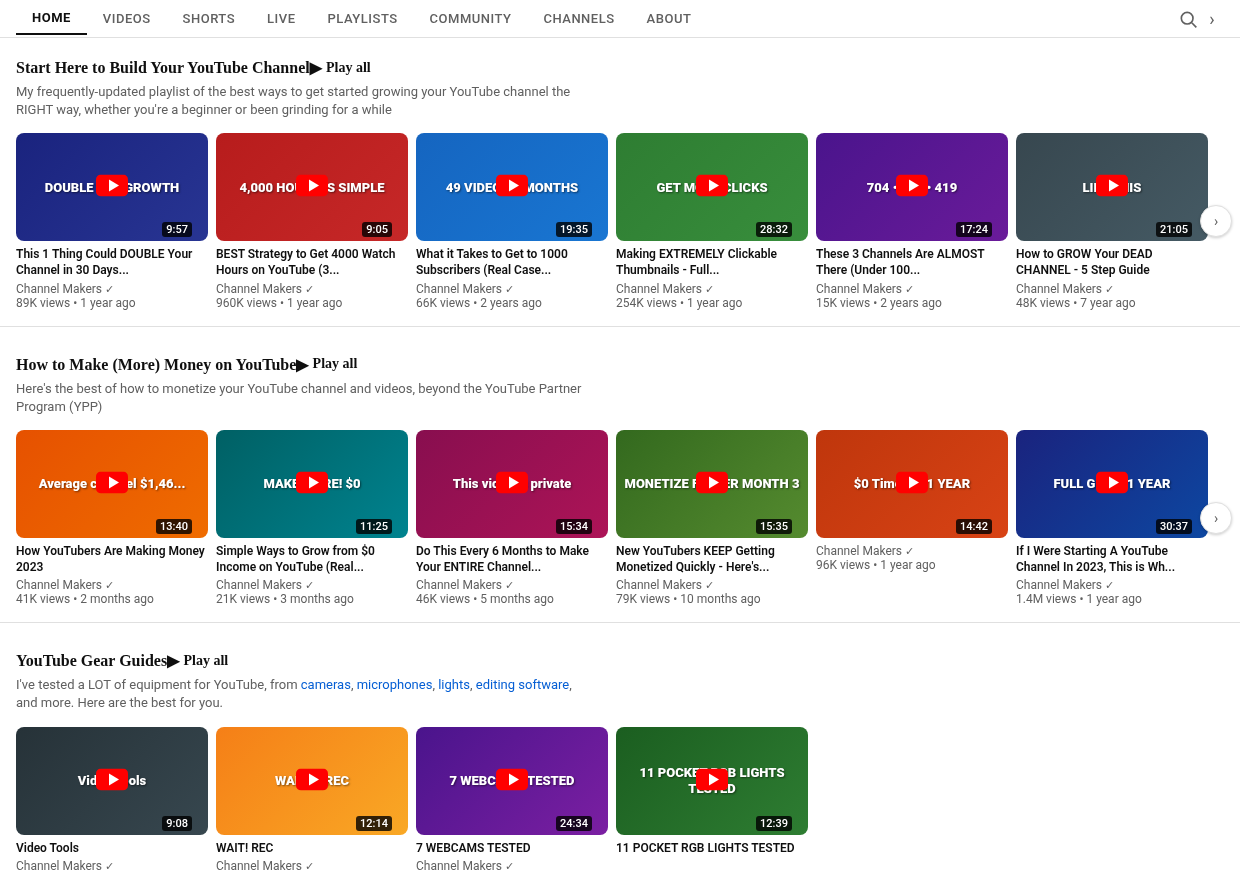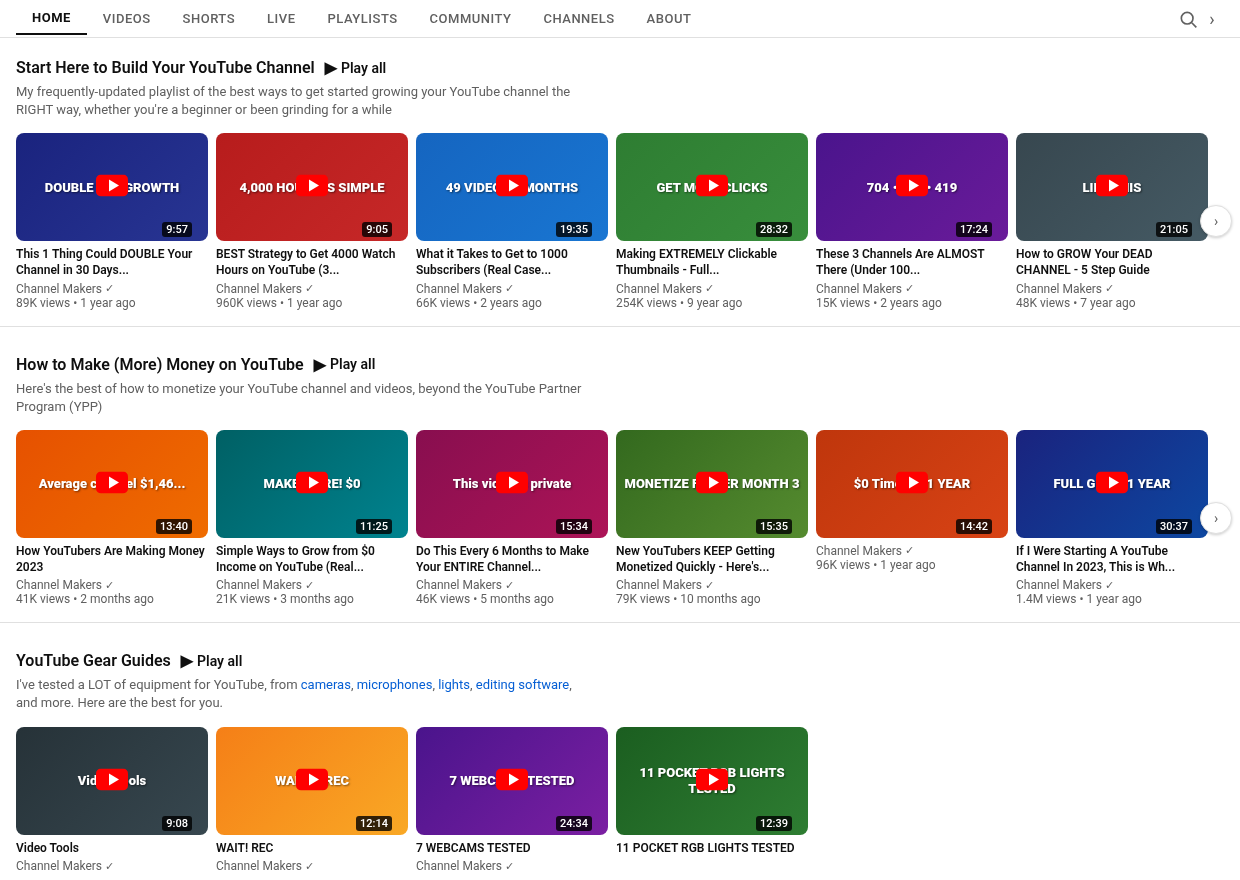--- a/index.html
+++ b/index.html
@@ -8,41 +8,41 @@
     
     .nav { display: flex; align-items: center; border-bottom: 1px solid #e0e0e0; padding: 0 16px; height: 38px; }
     .nav-item { padding: 0 16px; height: 32px; display: flex; align-items: center; font-size: 13px; font-weight: 500; color: #606060; cursor: pointer; letter-spacing: 0.5px; text-transform: uppercase; }
     .nav-item.active { color: #0f0f0f; border-bottom: 2px solid #0f0f0f; font-weight: 700; }
     .nav-spacer { flex: 1; }
     .nav-icon { width: 24px; height: 24px; cursor: pointer; display: flex; align-items: center; justify-content: center; color: #606060; }
     .nav-chevron { width: 24px; height: 24px; cursor: pointer; display: flex; align-items: center; justify-content: center; color: #606060; font-size: 18px; }
 
     
     .section { padding: 20px 16px 8px 16px; }
-    .section-header { display: flex; align-items: flex-start; gap: 10px; margin-bottom: 6px; }
+    .section-header { display: flex; align-items: flex-end; margin-bottom: 6px; font-family: Liberation Serif, serif; }
     .section-title { font-size: 16px; font-weight: 600; }
     .play-all { display: flex; align-items: center; gap: 4px; font-size: 14px; font-weight: 600; cursor: pointer; }
     .play-icon { font-size: 16px; }
     .section-desc { font-size: 13px; color: #606060; line-height: 1.4; margin-bottom: 14px; max-width: 580px; }
     .section-desc a { color: #065fd4; text-decoration: none; }
 
     
     .video-row-wrapper { position: relative; }
     .video-row { display: flex; gap: 8px; overflow: hidden; }
     .chevron-right { position: absolute; right: -8px; top: 50%; transform: translateY(-50%); width: 32px; height: 32px; background: #fff; border: 1px solid #e0e0e0; border-radius: 50%; display: flex; align-items: center; justify-content: center; cursor: pointer; font-size: 14px; color: #606060; box-shadow: 0 1px 3px rgba(0,0,0,0.2); z-index: 2; }
 
     
     .video-card { width: 192px; flex-shrink: 0; cursor: pointer; }
     .thumb { position: relative; width: 192px; height: 108px; background: #e0e0e0; border-radius: 8px; overflow: hidden; }
     .thumb-bg { width: 100%; height: 100%; display: flex; align-items: center; justify-content: center; }
     .duration { position: absolute; bottom: 4px; right: 16px; background: rgba(0,0,0,0.8); color: #fff; font-size: 11px; padding: 1px 4px; border-radius: 3px; font-weight: 500; }
     .yt-play { position: absolute; top: 50%; left: 50%; transform: translate(-50%, -50%); }
     .video-info { padding: 6px 0 0 0; }
     .video-title { font-size: 12px; font-weight: 600; line-height: 1.3; margin-bottom: 3px; display: -webkit-box; -webkit-line-clamp: 2; -webkit-box-orient: vertical; overflow: hidden; }
-    .channel-name { font-size: 12px; color: #606060; display: flex; align-items: center; gap: 3px; }
+    .channel-name { font-size: 12px; color: #606060; display: flex; align-items: flex-end; gap: 3px; }
     .verified { color: #606060; font-size: 11px; }
     .meta { font-size: 12px; color: #606060; }
 
     
     .t1 { background: linear-gradient(135deg, #1a237e 0%, #283593 100%); }
     .t2 { background: linear-gradient(135deg, #b71c1c 0%, #c62828 100%); }
     .t3 { background: linear-gradient(135deg, #1565c0 0%, #1976d2 100%); }
     .t4 { background: linear-gradient(135deg, #2e7d32 0%, #388e3c 100%); }
     .t5 { background: linear-gradient(135deg, #4a148c 0%, #6a1b9a 100%); }
     .t6 { background: linear-gradient(135deg, #37474f 0%, #455a64 100%); }
@@ -167,21 +167,21 @@
                   <polygon points="13,5 13,17 23,11" fill="white"></polygon>
                 </svg></div>
               <div class="duration">28:32</div>
             </div>
             <div class="video-info">
               <div class="video-title">Making EXTREMELY Clickable Thumbnails - Full...</div>
               <div class="channel-name">
                 <span>Channel Makers</span>
                 <span class="verified">✓</span>
               </div>
-              <div class="meta">254K views • 9 year ago</div>
+              <div class="meta">254K views • 1 year ago</div>
             </div>
           </div>
           <div class="video-card">
             <div class="thumb">
               <div class="thumb-bg t5">
                 <div class="thumb-label">704 • 295 • 419</div>
               </div>
               <div class="yt-play"><svg width="32" height="22" viewBox="0 0 32 22">
                   <rect width="32" height="22" rx="5" fill="#ff0000"></rect>
                   <polygon points="13,5 13,17 23,11" fill="white"></polygon>

